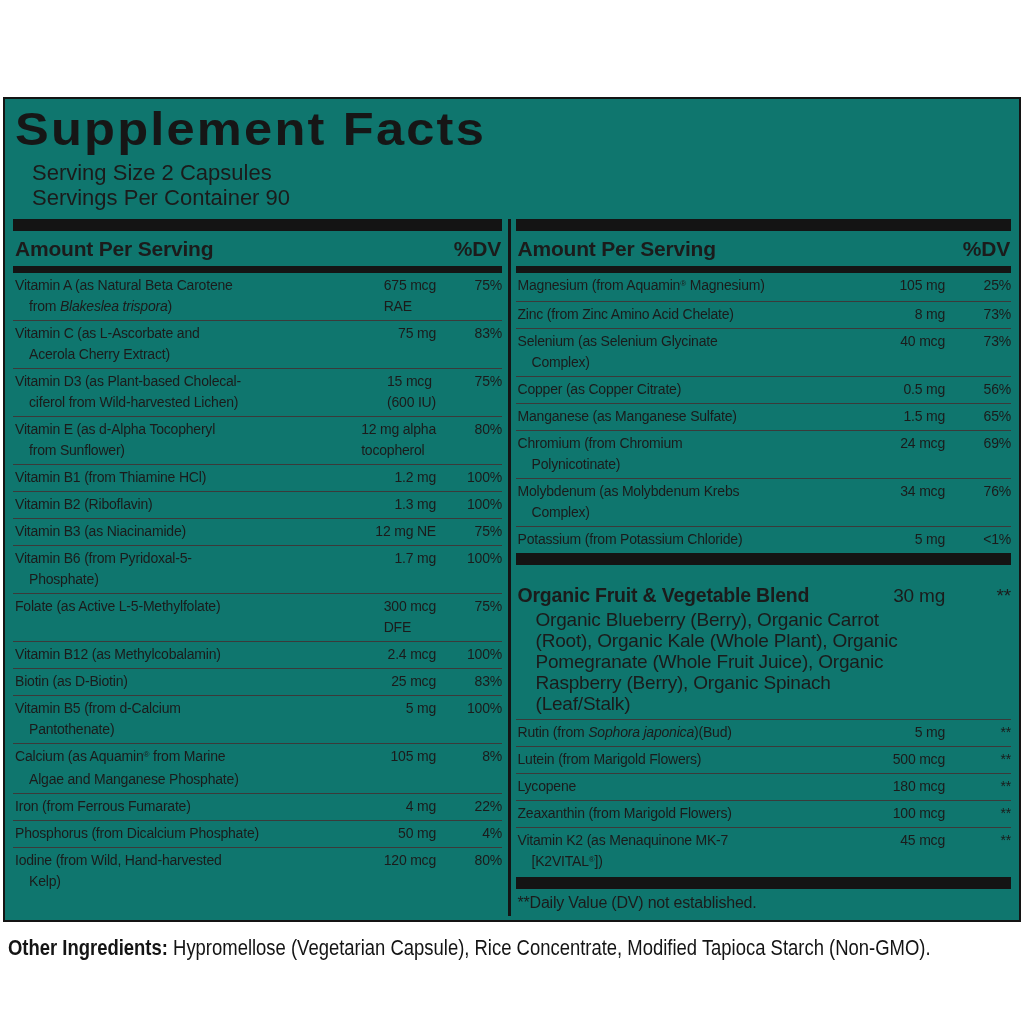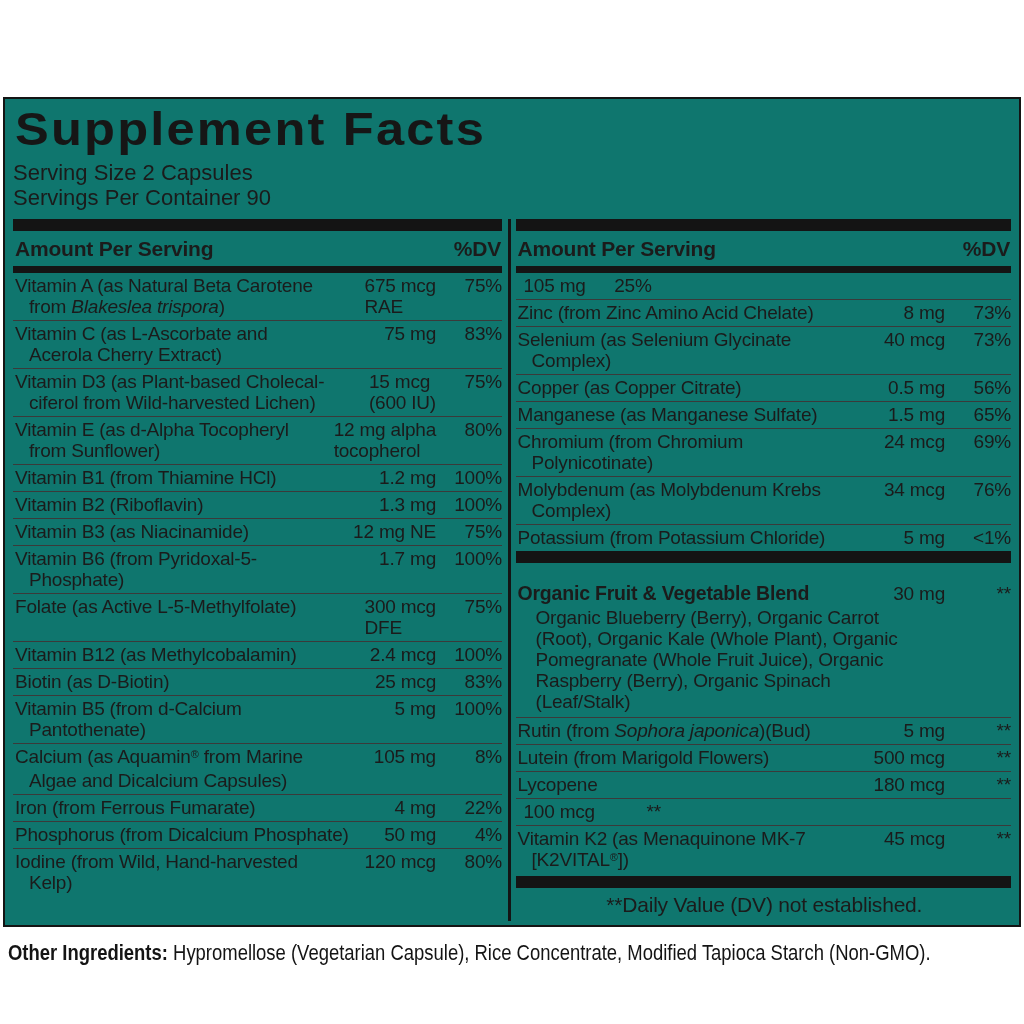--- a/index.html
+++ b/index.html
@@ -15,50 +15,50 @@
     border:2.5px solid #141414;
     background:#0f766e;
     padding:4px 8px 4px 8px;
   }
   .title{
     font-size:46px;font-weight:bold;letter-spacing:2px;
     margin:2px 0 7px 2px;line-height:1.05;
     transform:scaleX(1.10);transform-origin:0 50%;
     white-space:nowrap;color:#161616;
   }
-  .serving-line{font-size:22px;line-height:25px;margin-left:0;color:#1b1b1b;}
+  .serving-line{font-size:22px;line-height:25px;margin-left:19px;color:#1b1b1b;}
   .columns{display:flex;margin-top:9px;align-items:stretch;}
   .col{width:489px;}
   .col-right{flex:1;width:auto;}
   .divider{width:2.5px;background:#141414;margin:0 5px 0 6px;}
   .bar{background:#141414;}
   .bar.thick{height:12px;}
   .bar.med{height:7px;}
   .col-header{
     display:flex;justify-content:space-between;align-items:center;
     font-weight:bold;font-size:21px;padding:6px 1px 5px 2px;letter-spacing:-0.2px;
   }
   .nrow{
     display:flex;align-items:flex-start;
     padding:2px 0 3px 2px;
     border-bottom:1.5px solid #3a3a3a;
-    font-size:19px;line-height:21px;letter-spacing:-0.2px;
+    font-size:14px;line-height:21px;letter-spacing:-0.2px;
   }
   .rows .nrow:last-child{border-bottom:none;}
   .nname{flex:1;padding-left:14px;text-indent:-14px;white-space:pre-line;}
   .namt{text-align:left;white-space:pre-line;margin-left:6px;flex-shrink:0;}
   .ndv{width:50px;text-align:right;margin-left:16px;flex-shrink:0;}
   .blend-block{
     border-bottom:1.5px solid #3a3a3a;
     padding:20px 0 5px 2px;font-size:19px;line-height:21px;letter-spacing:-0.2px;
   }
   .blend-head{display:flex;align-items:flex-start;}
   .blend-name{flex:1;font-weight:bold;font-size:19.5px;}
   .blend-desc{padding-left:18px;white-space:pre-line;margin-top:3px;}
-  .footnote{font-size:21px;padding:5px 0 4px 2px;letter-spacing:-0.2px;text-align:center;}
+  .footnote{font-size:16px;padding:5px 0 4px 2px;letter-spacing:-0.2px;}
   .other-line{
     margin:13px 0 0 8px;
     font-size:22.5px;line-height:26px;
     transform:scaleX(0.82);transform-origin:0 0;
     width:1232px;white-space:nowrap;color:#141414;
   }
   .sup{font-size:0.58em;position:relative;top:-0.5em;}
   .it{font-style:italic;}
   b{font-weight:bold;}
 </style>
@@ -145,21 +145,21 @@
             <div class="ndv">83%</div>
           </div>
           <div class="nrow">
             <div class="nname"><span>Vitamin B5 (from d-Calcium
 Pantothenate)</span></div>
             <div class="namt">5 mg</div>
             <div class="ndv">100%</div>
           </div>
           <div class="nrow">
             <div class="nname"><span>Calcium (as Aquamin</span><span class="sup">®</span><span> from Marine
-Algae and Dicalcium Capsules)</span></div>
+Algae and Manganese Phosphate)</span></div>
             <div class="namt">105 mg</div>
             <div class="ndv">8%</div>
           </div>
           <div class="nrow">
             <div class="nname"><span>Iron (from Ferrous Fumarate)</span></div>
             <div class="namt">4 mg</div>
             <div class="ndv">22%</div>
           </div>
           <div class="nrow">
             <div class="nname"><span>Phosphorus (from Dicalcium Phosphate)</span></div>
@@ -180,20 +180,21 @@
     <div class="col col-right">
       <div class="bar thick"></div>
       <div class="col-header">
         <span>Amount Per Serving</span>
         <span>%DV</span>
       </div>
       <div class="bar med"></div>
 
       <div class="rows" id="right-minerals">
           <div class="nrow">
+            <div class="nname"><span>Magnesium (from Aquamin</span><span class="sup">®</span><span> Magnesium)</span></div>
             <div class="namt">105 mg</div>
             <div class="ndv">25%</div>
           </div>
           <div class="nrow">
             <div class="nname"><span>Zinc (from Zinc Amino Acid Chelate)</span></div>
             <div class="namt">8 mg</div>
             <div class="ndv">73%</div>
           </div>
           <div class="nrow">
             <div class="nname"><span>Selenium (as Selenium Glycinate
@@ -255,20 +256,21 @@
             <div class="nname"><span>Lutein (from Marigold Flowers)</span></div>
             <div class="namt">500 mcg</div>
             <div class="ndv">**</div>
           </div>
           <div class="nrow">
             <div class="nname"><span>Lycopene</span></div>
             <div class="namt">180 mcg</div>
             <div class="ndv">**</div>
           </div>
           <div class="nrow">
+            <div class="nname"><span>Zeaxanthin (from Marigold Flowers)</span></div>
             <div class="namt">100 mcg</div>
             <div class="ndv">**</div>
           </div>
           <div class="nrow">
             <div class="nname"><span>Vitamin K2 (as Menaquinone MK-7
 [K2VITAL</span><span class="sup">®</span><span>])</span></div>
             <div class="namt">45 mcg</div>
             <div class="ndv">**</div>
           </div>
         </div>

